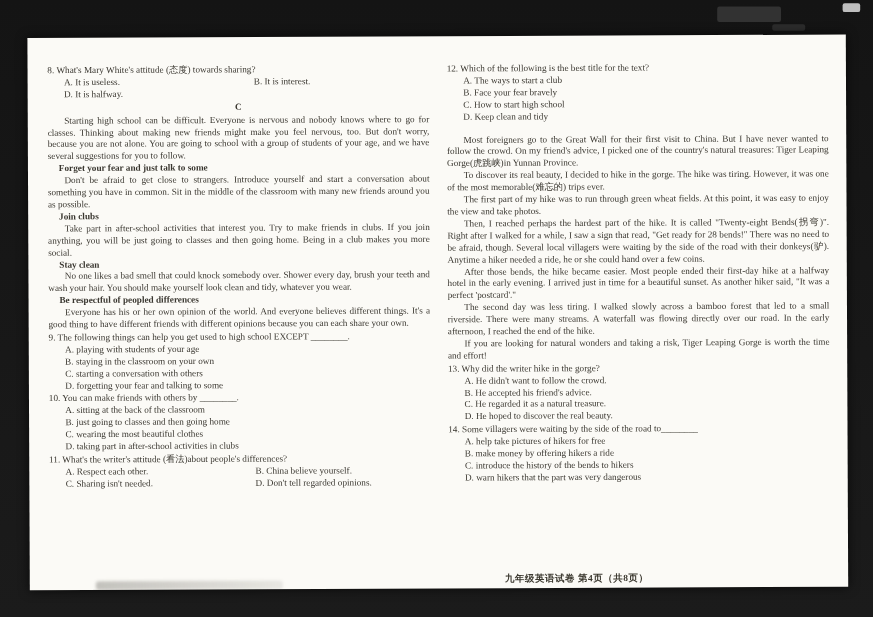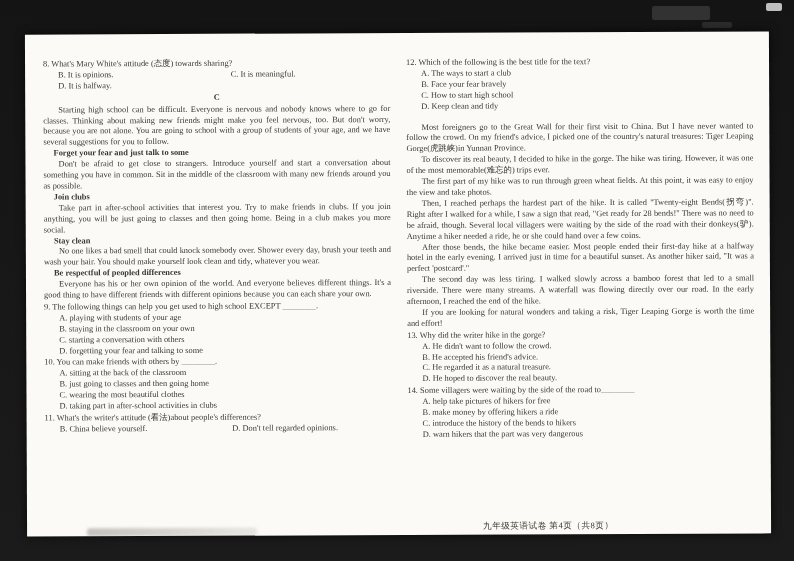--- a/index.html
+++ b/index.html
@@ -30,22 +30,22 @@
   .col p{margin:0;text-align:justify;text-indent:1.8em;}
   .stem{margin:0;text-align:left;}
   .opt{display:block;padding-left:15px;}
   .opts2{display:grid;grid-template-columns:52% 44%;padding-left:15px;}
   .opts2 span{display:block;}
   .heading{font-weight:bold;text-indent:1.2em;margin:0;}
   .seclabel{text-align:center;font-weight:bold;margin:1px 0;}
   .qblock{margin-top:1px;}
   .gap{height:10px;}
   .footer{
-    position:absolute;left:456px;bottom:2px;
-    font-size:8.6px;font-weight:normal;color:#3b382f;letter-spacing:.5px;
+    position:absolute;left:432px;bottom:2px;
+    font-size:8.6px;font-weight:bold;color:#3b382f;letter-spacing:.5px;
   }
   .smudge{
     position:absolute;left:60px;bottom:0px;width:170px;height:8px;
     background:linear-gradient(90deg,rgba(90,88,80,.35),rgba(90,88,80,.12));
     filter:blur(1.5px);border-radius:3px;
   }
 </style>
 </head>
 <body>
 
@@ -55,22 +55,22 @@
   <div class="artifact a3"></div>
   <div class="artifact a4"></div>
 
   <div class="paper">
     <div class="cols">
 
       <div class="col">
         <div class="qblock">
           <div class="stem">8. What's Mary White's attitude (态度) towards sharing?</div>
           <div class="opts2">
-            <span>B. It is opinions.</span>
-            <span>C. It is meaningful.</span>
+            <span>A. It is useless.</span>
+            <span>B. It is interest.</span>
             <span>D. It is halfway.</span>
           </div>
         </div>
 
         <div class="seclabel">C</div>
 
         <p>Starting high school can be difficult. Everyone is nervous and nobody knows where to go for classes. Thinking about making new friends might make you feel nervous, too. But don't worry, because you are not alone. You are going to school with a group of students of your age, and we have several suggestions for you to follow.</p>
         <div class="heading">Forget your fear and just talk to some</div>
         <p>Don't be afraid to get close to strangers. Introduce yourself and start a conversation about something you have in common. Sit in the middle of the classroom with many new friends around you as possible.</p>
         <div class="heading">Join clubs</div>
@@ -92,21 +92,23 @@
           <div class="stem">10. You can make friends with others by ________.</div>
           <span class="opt">A. sitting at the back of the classroom</span>
           <span class="opt">B. just going to classes and then going home</span>
           <span class="opt">C. wearing the most beautiful clothes</span>
           <span class="opt">D. taking part in after-school activities in clubs</span>
         </div>
 
         <div class="qblock">
           <div class="stem">11. What's the writer's attitude (看法)about people's differences?</div>
           <div class="opts2">
+            <span>A. Respect each other.</span>
             <span>B. China believe yourself.</span>
+            <span>C. Sharing isn't needed.</span>
             <span>D. Don't tell regarded opinions.</span>
           </div>
         </div>
       </div>
 
       <div class="col">
         <div class="qblock">
           <div class="stem">12. Which of the following is the best title for the text?</div>
           <span class="opt">A. The ways to start a club</span>
           <span class="opt">B. Face your fear bravely</span>

